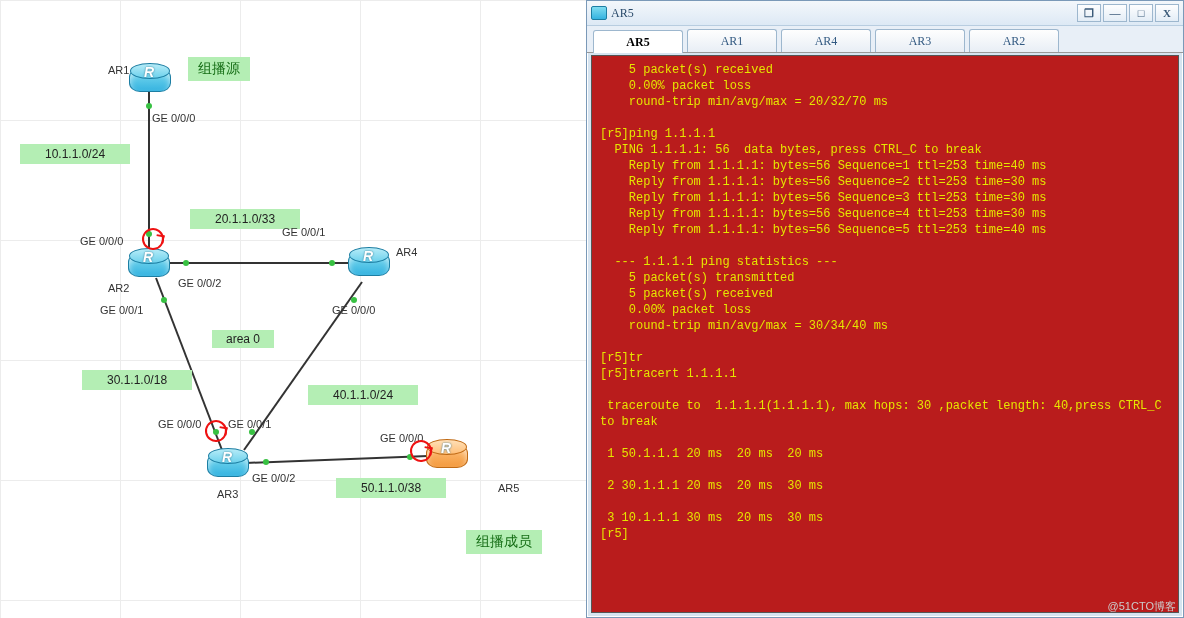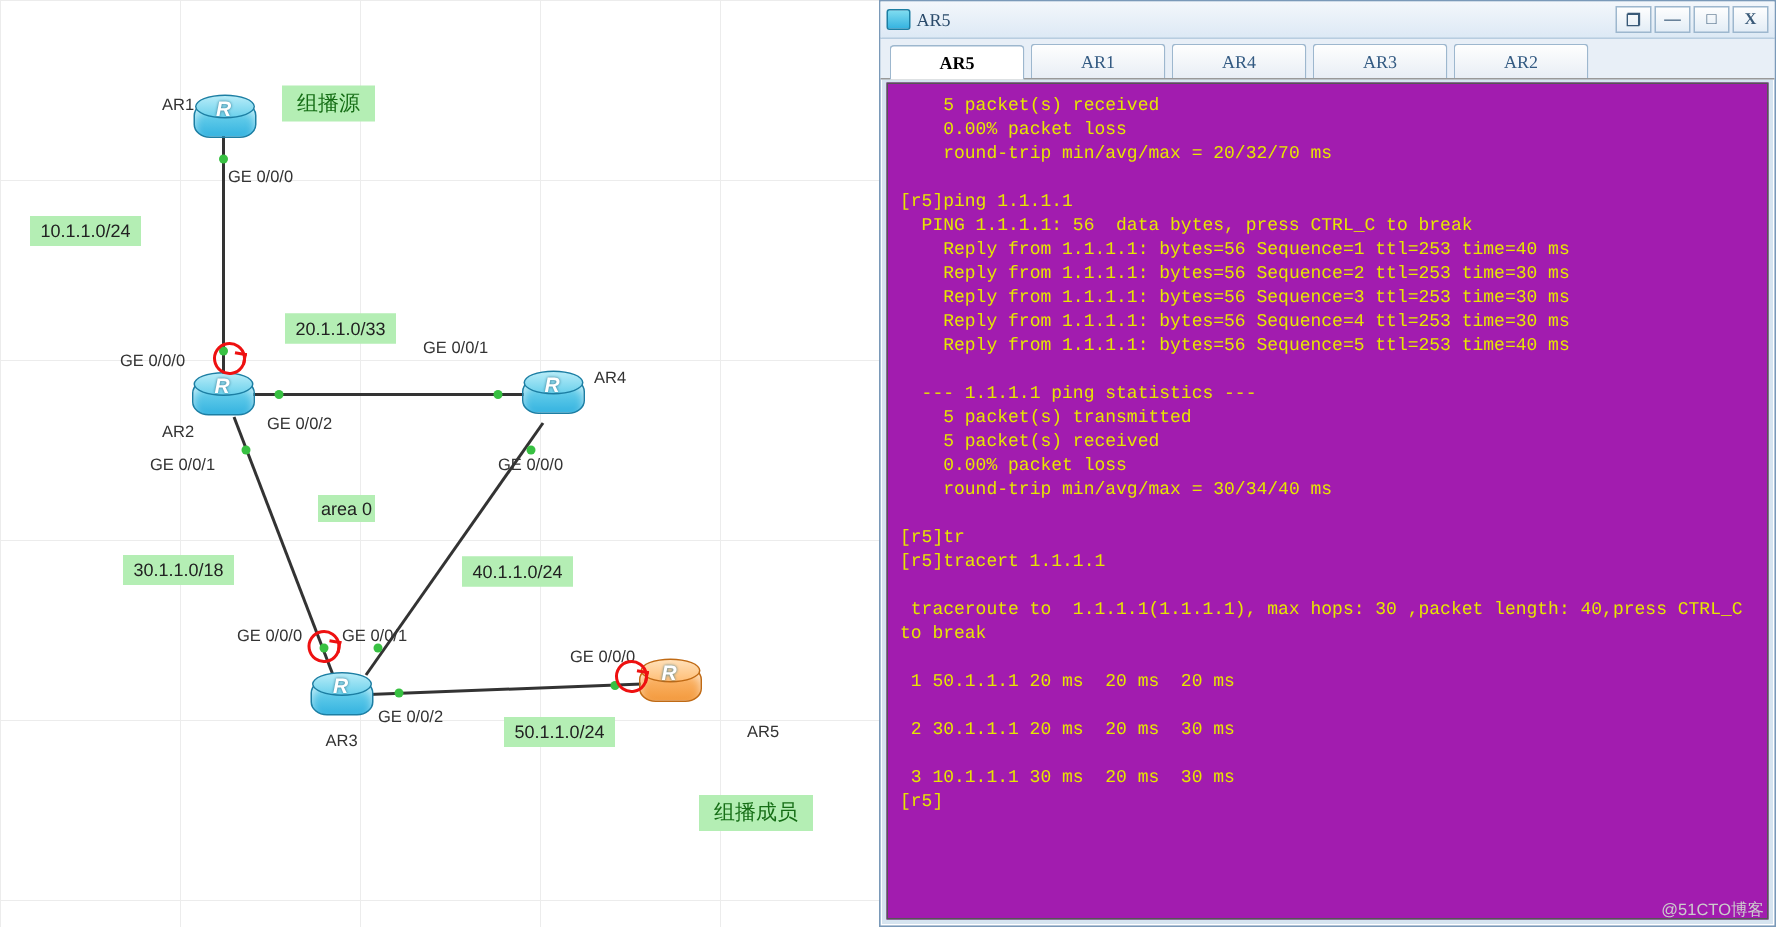--- a/index.html
+++ b/index.html
@@ -19,23 +19,23 @@
     background:linear-gradient(#7fdcf0,#35b3e0);border:1px solid #1c7ea3;
     box-shadow:inset 0 4px 6px rgba(255,255,255,.6);position:relative;top:6px}
   .router .body:before{content:"";position:absolute;left:0;right:0;top:-6px;height:14px;
     border-radius:50%;background:linear-gradient(#b7ecf8,#6cd1ec);border:1px solid #1c7ea3}
   .router.orange .body{background:linear-gradient(#ffc07a,#f39a3e);border-color:#c06a14}
   .router.orange .body:before{background:linear-gradient(#ffe0b8,#ffbf78);border-color:#c06a14}
   .router .r{position:absolute;left:0;right:0;top:3px;text-align:center;
     font:italic 700 14px/1 Arial;color:#fff;text-shadow:0 0 2px #2a6f88}
 
   .lbl{position:absolute;font:11px Arial;color:#333;white-space:nowrap}
-  .net{position:absolute;background:#b4eeb4;padding:2px 6px;font:12px Arial;color:#222;
+  .net{position:absolute;background:#b4eeb4;padding:2px 24px;font:12px Arial;color:#222;
     border:1px solid #b4eeb4}
-  .area{position:absolute;background:#b4eeb4;padding:2px 2px;font:12px Arial;color:#222}
+  .area{position:absolute;background:#b4eeb4;padding:2px 14px;font:12px Arial;color:#222}
   .cloud{position:absolute;background:#b4eeb4;padding:3px 10px;font:14px "Microsoft YaHei";color:#166e16}
 
   .redcircle{position:absolute;width:18px;height:18px;border:2px solid #e11;
     border-radius:50%;transform:rotate(-10deg)}
   .redcircle:after{content:"";position:absolute;right:-2px;top:6px;width:6px;height:6px;
     border-right:2px solid #e11;border-top:2px solid #e11;transform:rotate(20deg)}
 
   
   .term{position:absolute;left:586px;top:0;width:598px;height:618px;
     border:1px solid #7a99b8;background:#d6e4f0;box-sizing:border-box;
@@ -50,21 +50,21 @@
     background:linear-gradient(#fefefe,#e3edf6);display:flex;align-items:center;
     justify-content:center;font:700 11px Tahoma;color:#3a5a78;cursor:default}
   .tabs{height:26px;background:#e8eff7;display:flex;align-items:flex-end;
     padding-left:6px;border-bottom:1px solid #999}
   .tab{height:22px;min-width:60px;padding:0 14px;margin-right:4px;
     background:linear-gradient(#fefefe,#e8eef5);border:1px solid #9db7ce;border-bottom:none;
     border-radius:3px 3px 0 0;font:12px Tahoma;color:#335a82;display:flex;
     align-items:center;justify-content:center;cursor:default}
   .tab.active{background:#fff;color:#000;font-weight:700;position:relative;top:1px}
   .console{position:absolute;left:4px;right:4px;top:54px;bottom:4px;
-    background:#a21caf;border:1px solid #555;overflow:hidden}
+    background:#b91c1c;border:1px solid #555;overflow:hidden}
   .console pre{margin:0;padding:6px 8px;font:12px/16px Consolas,"Courier New",monospace;
     color:#e6e600;white-space:pre-wrap}
 
   .watermark{position:absolute;right:8px;bottom:4px;font:11px Arial;color:#ccc}
 </style>
 </head>
 <body>
 
 <div id="root">
 
@@ -117,22 +117,22 @@
 
     <div class="lbl" style="left:108px;top:64px">AR1</div>
     <div class="lbl" style="left:108px;top:282px">AR2</div>
     <div class="lbl" style="left:396px;top:246px">AR4</div>
     <div class="lbl" style="left:217px;top:488px">AR3</div>
     <div class="lbl" style="left:498px;top:482px">AR5</div>
 
     <div class="net" style="left:20px;top:144px">10.1.1.0/24</div>
     <div class="net" style="left:190px;top:209px">20.1.1.0/33</div>
     <div class="net" style="left:82px;top:370px">30.1.1.0/18</div>
-    <div class="net" style="left:308px;top:371px">40.1.1.0/24</div>
-    <div class="net" style="left:336px;top:478px">50.1.1.0/24</div>
+    <div class="net" style="left:308px;top:385px">40.1.1.0/24</div>
+    <div class="net" style="left:336px;top:478px">50.1.1.0/38</div>
     <div class="area" style="left:212px;top:330px">area 0</div>
     <div class="cloud" style="left:188px;top:57px">组播源</div>
     <div class="cloud" style="left:466px;top:530px">组播成员</div>
 
     <div class="lbl" style="left:152px;top:112px">GE 0/0/0</div>
     <div class="lbl" style="left:80px;top:235px">GE 0/0/0</div>
     <div class="lbl" style="left:178px;top:277px">GE 0/0/2</div>
     <div class="lbl" style="left:100px;top:304px">GE 0/0/1</div>
     <div class="lbl" style="left:282px;top:226px">GE 0/0/1</div>
     <div class="lbl" style="left:332px;top:304px">GE 0/0/0</div>

